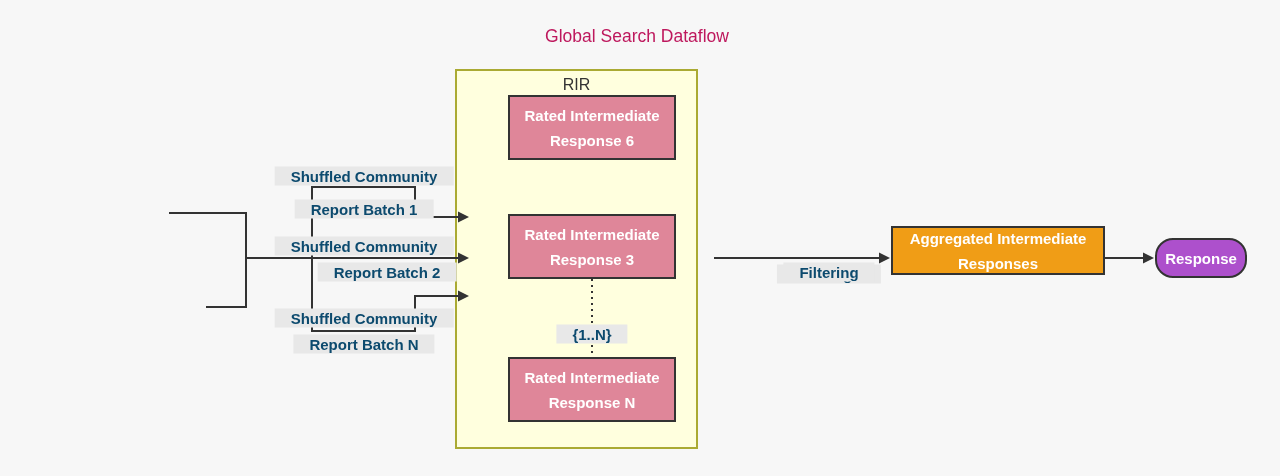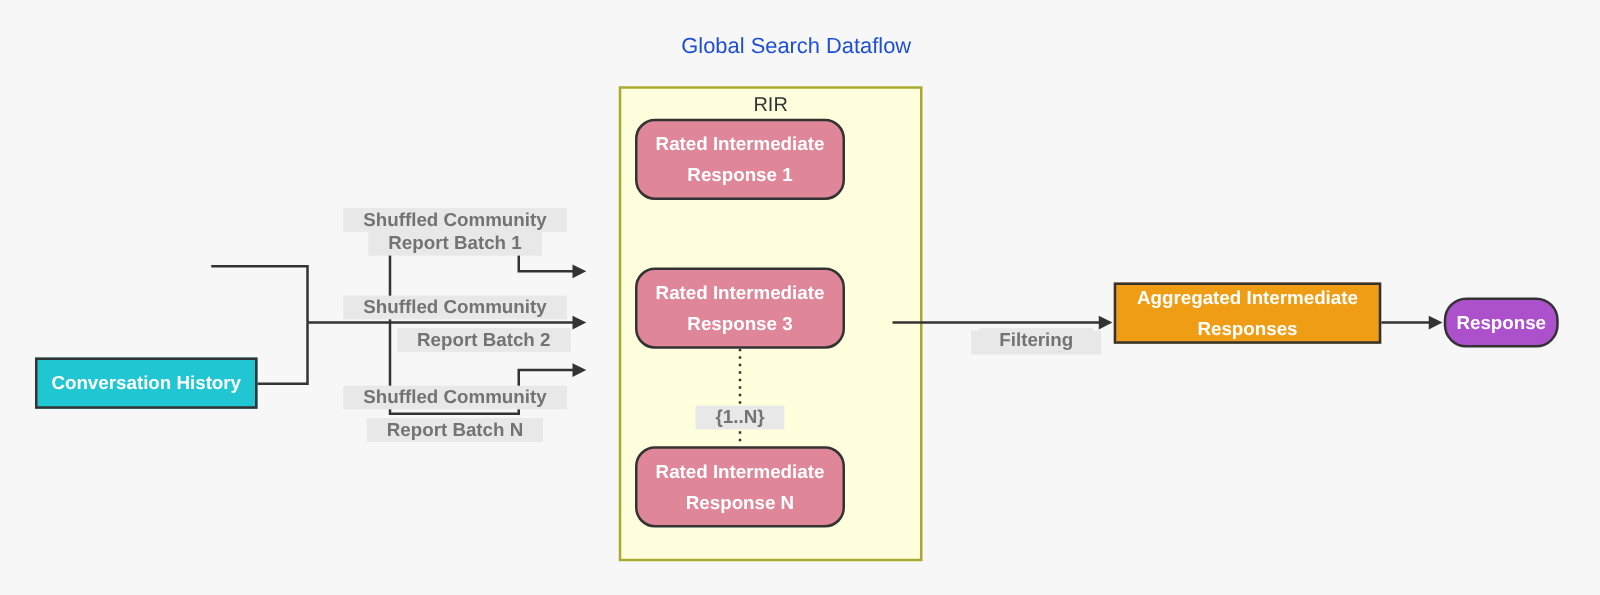--- a/index.html
+++ b/index.html
@@ -10,28 +10,28 @@
   }
   .canvas{
     position:relative;
     width:1280px;height:476px;
     background:#f7f7f7;
     overflow:hidden;
   }
   .title{
     position:absolute;left:437px;top:26px;width:400px;
     text-align:center;
-    font-size:17.5px;color:#1d4ed8;
+    font-size:17.5px;color:#be185d;
   }
   .edges{
     position:absolute;left:0;top:0;z-index:2;
     pointer-events:none;
   }
   .cluster{
-    position:absolute;left:495px;top:69px;width:243px;height:380px;
+    position:absolute;left:455px;top:69px;width:243px;height:380px;
     background:#ffffde;
     border:2px solid #aaaa33;
     box-sizing:border-box;
     z-index:1;
   }
   .cluster-label{
     position:absolute;left:0;top:5px;width:100%;
     text-align:center;
     font-size:16px;color:#333333;
   }
@@ -41,28 +41,28 @@
     align-items:center;justify-content:center;
     box-sizing:border-box;
     border:2px solid #333333;
     color:#ffffff;
     font-weight:bold;font-size:15px;line-height:25px;
     text-align:center;
     z-index:3;
     white-space:nowrap;
   }
   .cyan{background:#20c6d2;}
-  .pink{background:#df8699;border-radius:16px;}
+  .pink{background:#df8699;}
   .orange{background:#f09d16;}
   .purple{background:#ad50cc;border-radius:18px;}
   .elabel{
     position:absolute;
     transform:translate(-50%,-50%);
     background:#e8e8e8;
-    color:#737373;
+    color:#0c4a6e;
     font-weight:bold;font-size:15px;line-height:17px;
     padding:1px 16px;
     white-space:nowrap;
     z-index:4;
   }
 </style>
 </head>
 <body>
 
 <div class="canvas">
@@ -95,27 +95,24 @@
     <g fill="#333333" stroke="none">
       <polygon points="458,211.5 469,217 458,222.5"></polygon>
       <polygon points="458,252.5 469,258 458,263.5"></polygon>
       <polygon points="458,290.5 469,296 458,301.5"></polygon>
       <polygon points="879,252.5 890,258 879,263.5"></polygon>
       <polygon points="1143,252.5 1154,258 1143,263.5"></polygon>
     </g>
   </svg>
 
 
-  <div class="node cyan" style="left:28px;top:286px;width:178px;height:41px;">
-    <span>Conversation History</span>
-  </div>
 
   <div class="node pink" style="left:508px;top:95px;width:168px;height:65px;">
     <span>Rated Intermediate</span>
-    <span>Response 1</span>
+    <span>Response 6</span>
   </div>
 
   <div class="node pink" style="left:508px;top:214px;width:168px;height:65px;">
     <span>Rated Intermediate</span>
     <span>Response 3</span>
   </div>
 
   <div class="node pink" style="left:508px;top:357px;width:168px;height:65px;">
     <span>Rated Intermediate</span>
     <span>Response N</span>
@@ -124,21 +121,21 @@
   <div class="node orange" style="left:891px;top:226px;width:214px;height:49px;">
     <span>Aggregated Intermediate</span>
     <span>Responses</span>
   </div>
 
   <div class="node purple" style="left:1155px;top:238px;width:92px;height:40px;">
     <span>Response</span>
   </div>
 
   <div class="elabel" style="left:364px;top:176px;">Shuffled Community</div>
-  <div class="elabel" style="left:364px;top:195px;">Report Batch 1</div>
+  <div class="elabel" style="left:364px;top:209px;">Report Batch 1</div>
 
   <div class="elabel" style="left:364px;top:246px;">Shuffled Community</div>
   <div class="elabel" style="left:364px;top:272px;margin-left:23px;">Report Batch 2</div>
 
   <div class="elabel" style="left:364px;top:318px;">Shuffled Community</div>
   <div class="elabel" style="left:364px;top:344px;">Report Batch N</div>
 
   <div class="elabel" style="left:592px;top:318px;margin-top:16px;">{1..N}</div>
 
   <div class="elabel" style="left:829px;top:246px;margin-top:28px;">Ranking +</div>

